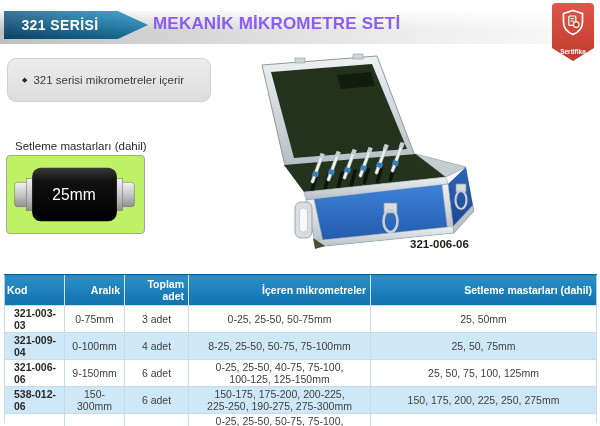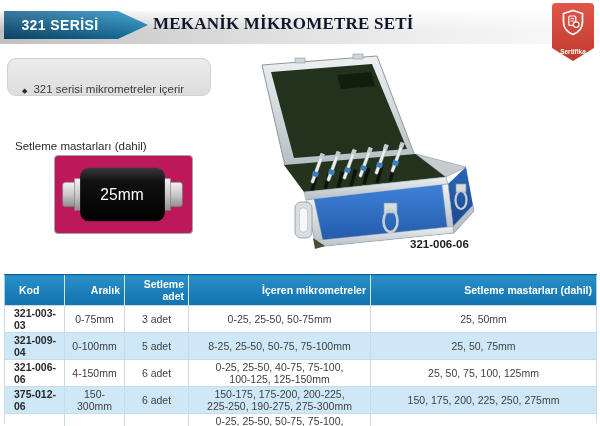--- a/index.html
+++ b/index.html
@@ -10,44 +10,44 @@
   .header-strip{position:absolute;left:0;top:11px;width:600px;height:33px;
     background:linear-gradient(to bottom,rgba(255,255,255,.85),rgba(255,255,255,0) 60%),
                linear-gradient(to right,#c0c0c0,#dcdcdc 40%,#efefef 72%,#fafafa 100%);}
   .banner{position:absolute;left:4px;top:11px;width:144px;height:28px;box-sizing:border-box;
     clip-path:polygon(0 0,79% 0,100% 50%,79% 100%,0 100%);
     background:linear-gradient(to bottom,rgba(255,255,255,.18),rgba(0,0,0,.28)),
                linear-gradient(to right,#0f5a86,#1e93cc);
     color:#fff;font-weight:bold;font-size:14px;letter-spacing:.4px;
     display:flex;align-items:center;justify-content:center;padding-right:32px;}
   .page-title{position:absolute;left:153px;top:14px;font-size:17px;font-weight:bold;
-    color:#0f172a;letter-spacing:.2px;white-space:nowrap;font-family:Liberation Serif, serif;}
+    color:#8b5cf6;letter-spacing:.2px;white-space:nowrap;}
   .badge{position:absolute;left:551px;top:3px;width:44px;height:60px;}
 
   
-  .features-box{position:absolute;left:7px;top:58px;width:204px;height:38px;box-sizing:border-box;
+  .features-box{position:absolute;left:7px;top:58px;width:204px;height:44px;box-sizing:border-box;
     background:linear-gradient(#ececec,#dddddd);border:1px solid #d0d0d0;border-radius:9px;
-    display:flex;align-items:flex-end;padding-left:14px;}
+    display:flex;align-items:center;padding-left:14px;}
   .features-box .bullet{font-size:7px;color:#2b2b2b;margin-right:6px;}
   .features-box .feat-text{font-size:11.5px;color:#3b3b3b;}
   .gauge-label{position:absolute;left:15px;top:140px;font-size:11.5px;color:#2a2a2a;}
-  .gauge-box{position:absolute;left:6px;top:155px;width:137px;height:77px;background:#be185d;
-    border:1px solid #a5a5a5;border-radius:4px;margin-left:48px;}
+  .gauge-box{position:absolute;left:6px;top:155px;width:137px;height:77px;background:#bef264;
+    border:1px solid #a5a5a5;border-radius:4px;}
 
   
   .case-art{position:absolute;left:240px;top:53px;width:240px;height:200px;}
   .photo-caption{position:absolute;left:410px;top:238px;font-size:11.5px;font-weight:bold;color:#1d1d1b;}
 
   
   .spec-table{position:absolute;left:4px;top:274px;width:592px;border-collapse:collapse;
     table-layout:fixed;border:1px solid #a9cee5;border-bottom:2px solid #8fc0de;}
   .spec-table th{background:linear-gradient(180deg,#2a90c9,#1172ae);color:#fff;
     font-size:10.5px;font-weight:bold;padding:3px 4px;text-align:right;
     border-left:1px solid rgba(255,255,255,.8);border-top:1px solid #11659e;}
-  .spec-table th:first-child{border-left:none;text-align:left;padding-left:14px;}
+  .spec-table th:first-child{border-left:none;text-align:left;padding-left:2px;}
   .spec-table td{font-size:10.5px;color:#3f3f3f;line-height:12px;padding:1px 4px;
     text-align:center;border:1px solid #c9dbe9;white-space:pre-line;background:#fff;}
   .spec-table td.c0{font-weight:bold;color:#2a2a2a;text-align:left;padding-left:9px;}
   .spec-table tr.alt td{background:#cfe8f7;}
 </style>
 </head>
 <body>
 
 <div class="page">
 
@@ -223,50 +223,50 @@
         <col style="width:60px">
         <col style="width:60px">
         <col style="width:64px">
         <col style="width:182px">
         <col style="width:226px">
       </colgroup>
     <thead>
         <tr>
           <th>Kod</th>
           <th>Aralık</th>
-          <th>Setleme adet</th>
+          <th>Toplam adet</th>
           <th>İçeren mikrometreler</th>
           <th>Setleme mastarları (dahil)</th>
         </tr>
       </thead>
     <tbody>
         <tr>
           <td class="c0">321-003-03</td>
           <td class="c1">0-75mm</td>
           <td class="c2">3 adet</td>
           <td class="c3">0-25, 25-50, 50-75mm</td>
           <td class="c4">25, 50mm</td>
         </tr>
         <tr class="alt">
           <td class="c0">321-009-04</td>
           <td class="c1">0-100mm</td>
-          <td class="c2">5 adet</td>
+          <td class="c2">4 adet</td>
           <td class="c3">8-25, 25-50, 50-75, 75-100mm</td>
           <td class="c4">25, 50, 75mm</td>
         </tr>
         <tr>
           <td class="c0">321-006-06</td>
-          <td class="c1">4-150mm</td>
+          <td class="c1">9-150mm</td>
           <td class="c2">6 adet</td>
           <td class="c3">0-25, 25-50, 40-75, 75-100,
 100-125, 125-150mm</td>
           <td class="c4">25, 50, 75, 100, 125mm</td>
         </tr>
         <tr class="alt">
-          <td class="c0">375-012-06</td>
+          <td class="c0">538-012-06</td>
           <td class="c1">150-300mm</td>
           <td class="c2">6 adet</td>
           <td class="c3">150-175, 175-200, 200-225,
 225-250, 190-275, 275-300mm</td>
           <td class="c4">150, 175, 200, 225, 250, 275mm</td>
         </tr>
         <tr>
           <td class="c0">321-012-12</td>
           <td class="c1">0-300mm</td>
           <td class="c2">12 adet</td>

